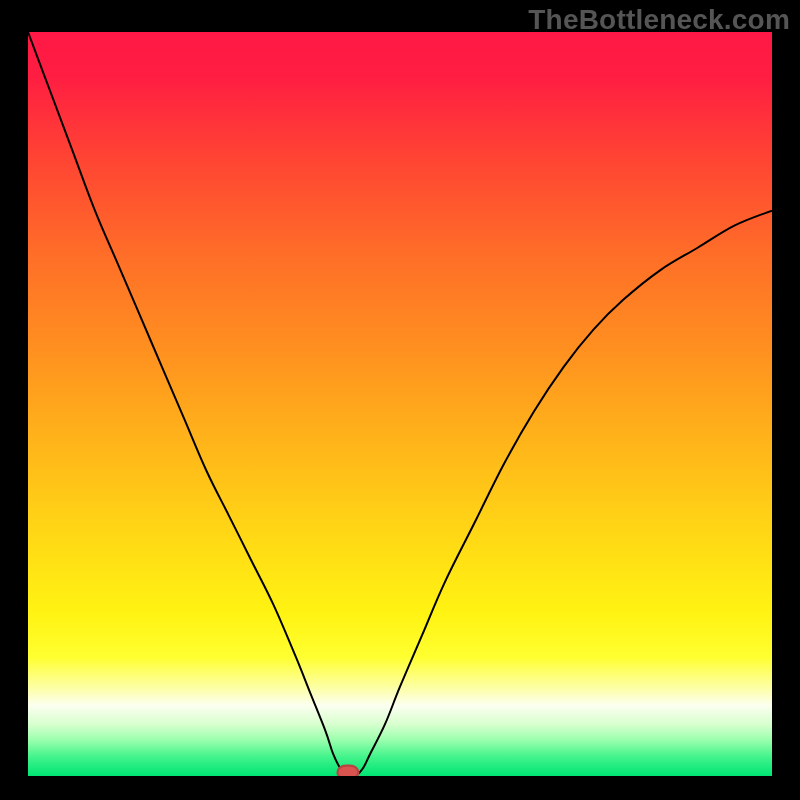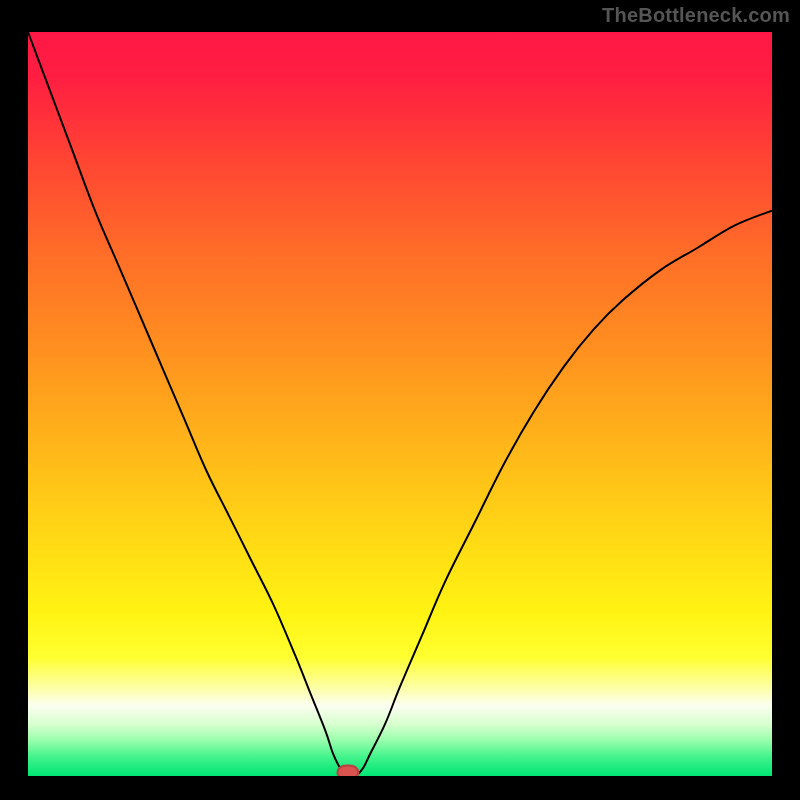--- a/index.html
+++ b/index.html
@@ -15,21 +15,21 @@
     position: relative;
     width: 800px;
     height: 800px;
     background: #000;
   }
   .watermark {
     position: absolute;
     top: 4px;
     right: 10px;
     color: #555;
-    font-size: 20px;
+    font-size: 28px;
     font-weight: bold;
     letter-spacing: 0.2px;
   }
   .plot-wrap {
     position: absolute;
     left: 28px;
     top: 32px;
     width: 744px;
     height: 744px;
     background: #000;

